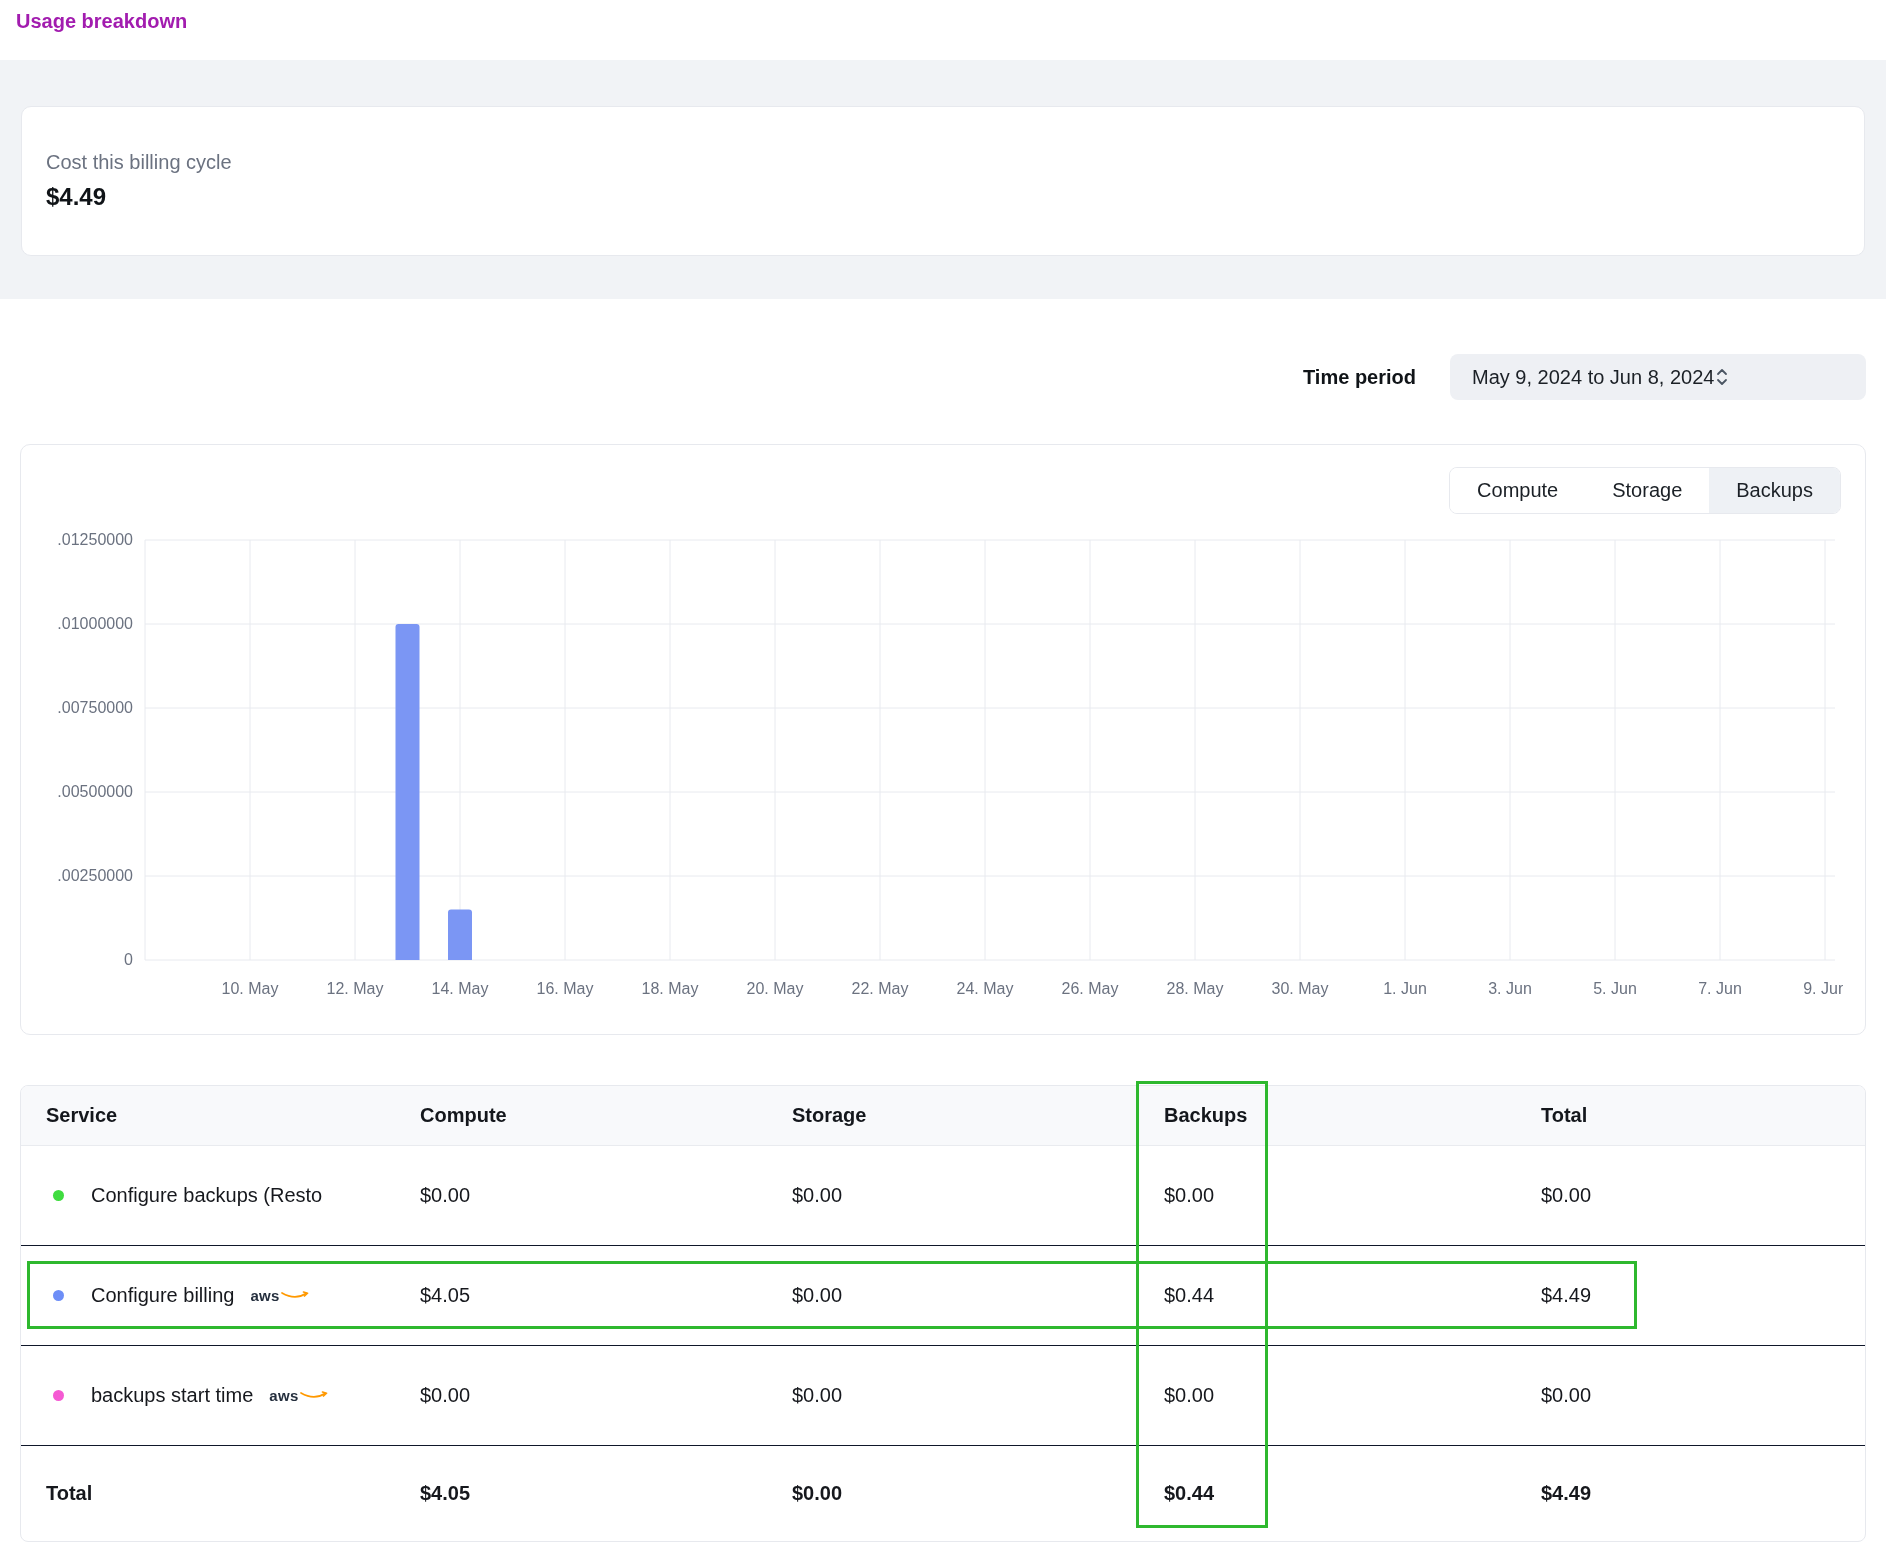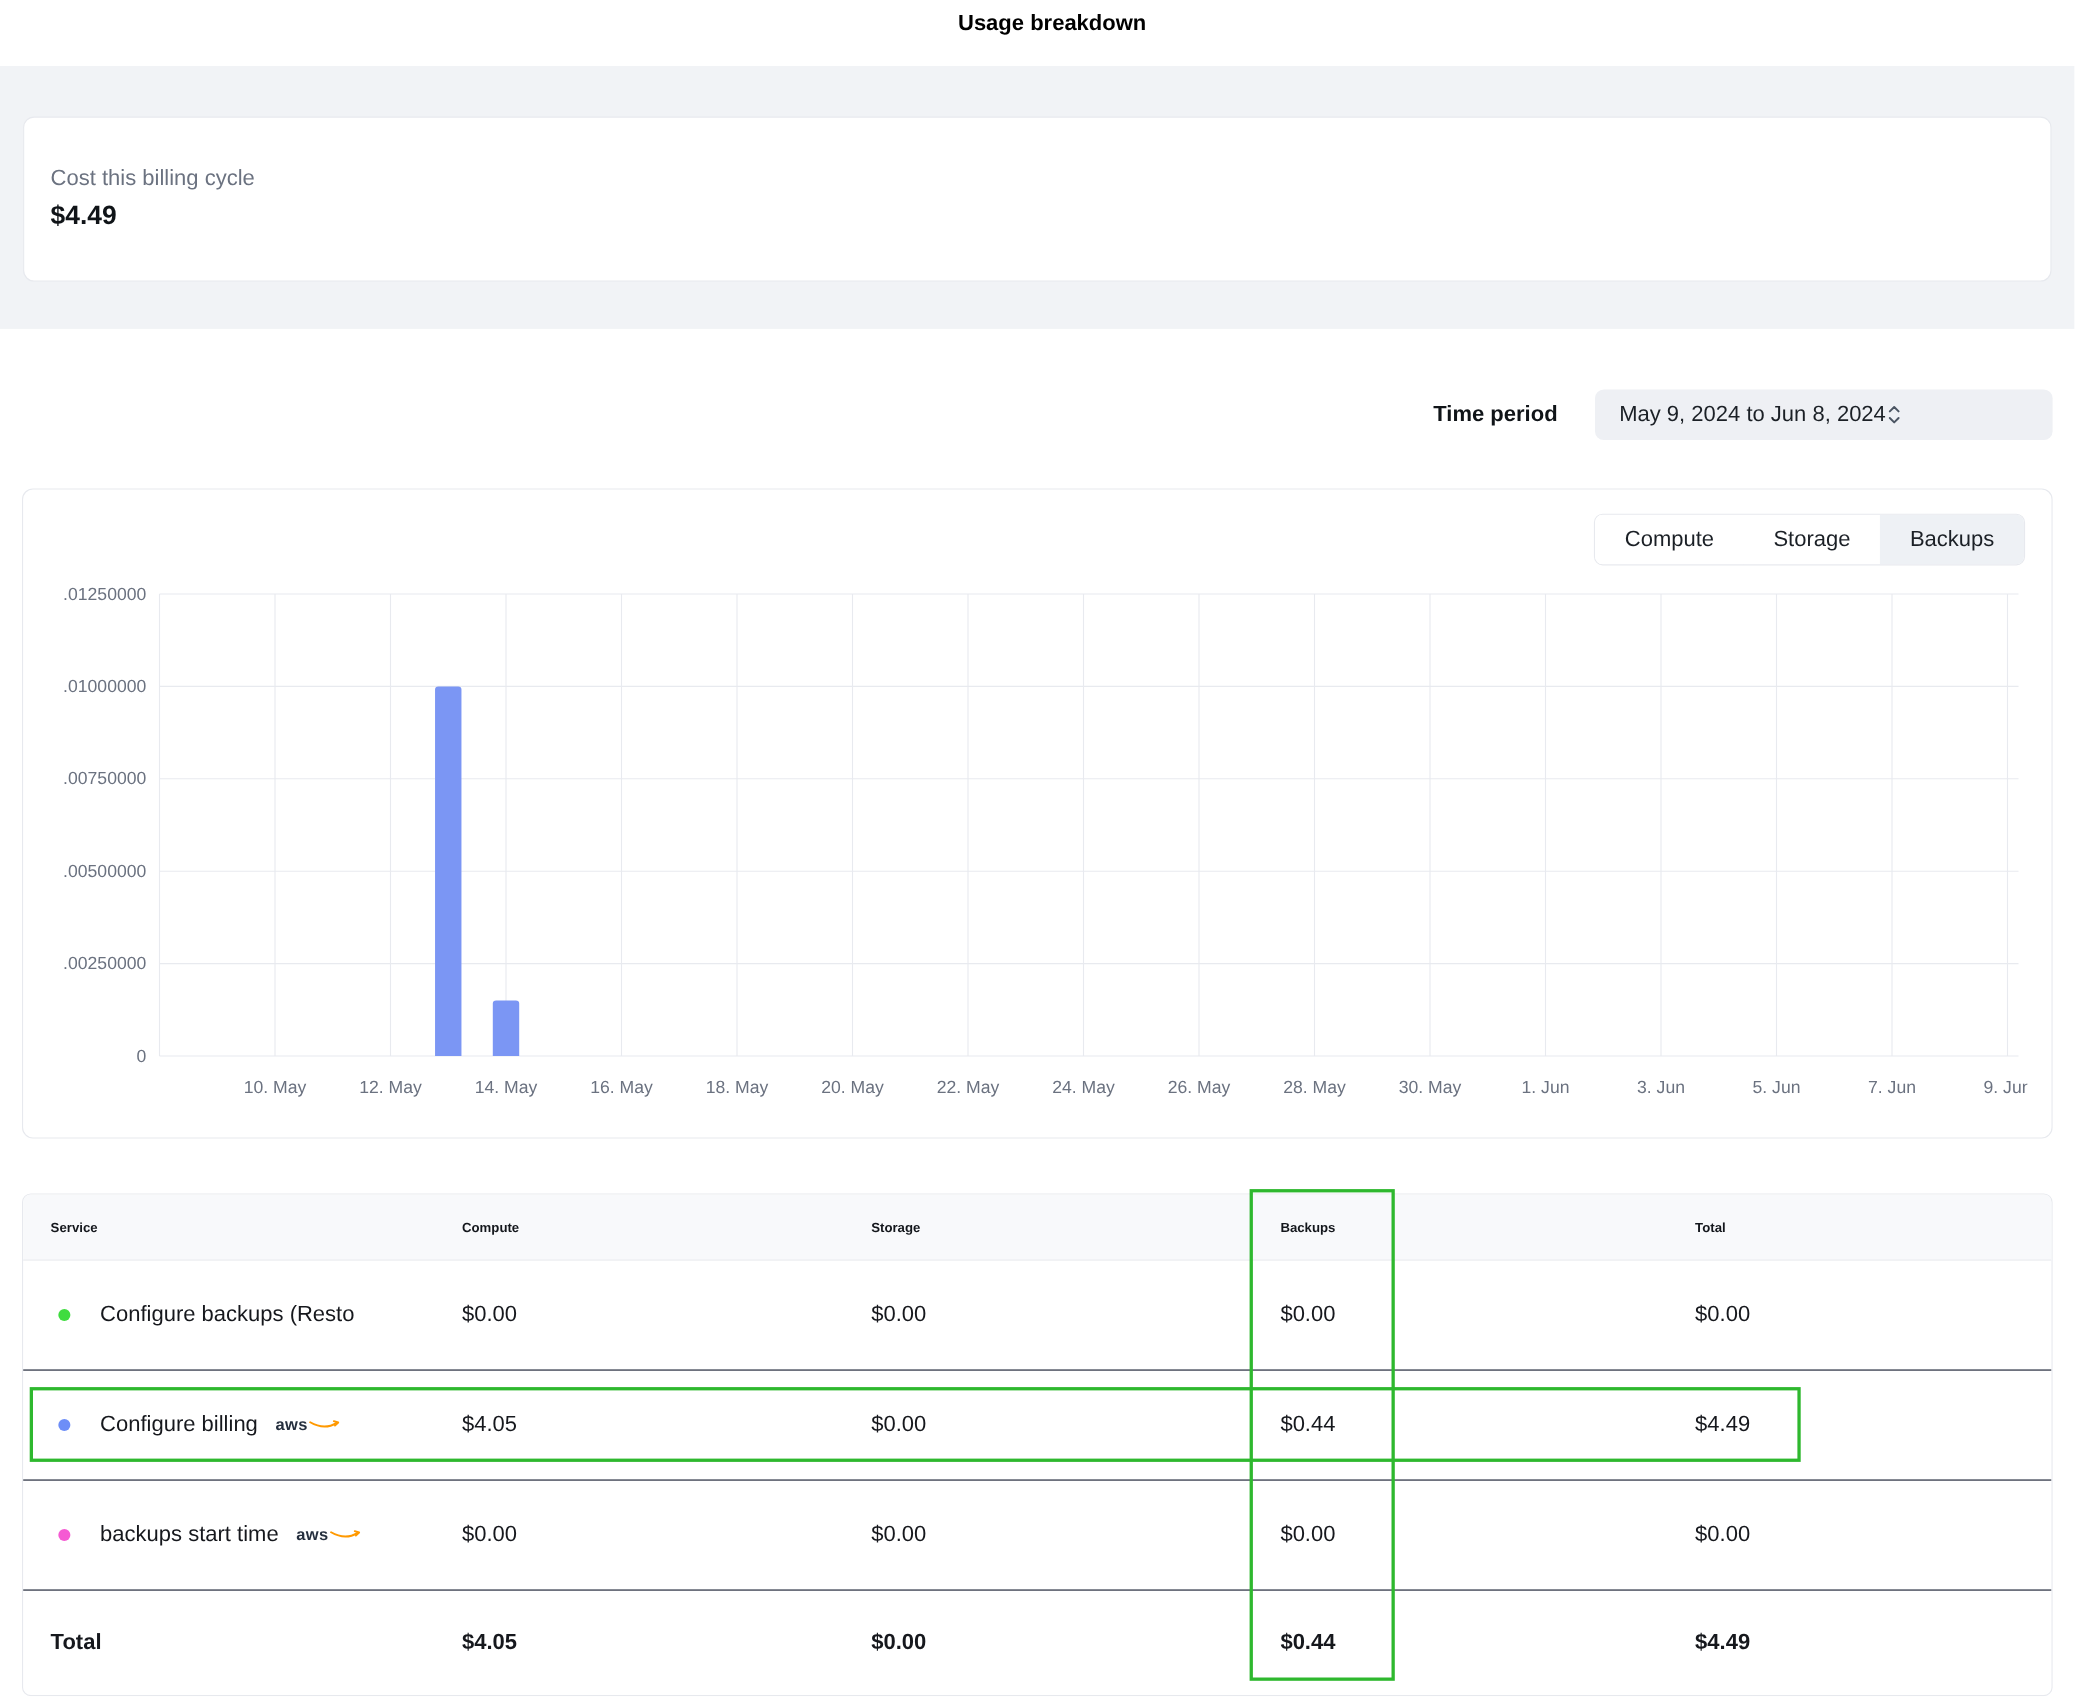--- a/index.html
+++ b/index.html
@@ -6,23 +6,22 @@
   html, body { margin: 0; padding: 0; }
   body {
     width: 1886px;
     background: #ffffff;
     font-family: "Liberation Sans", sans-serif;
     color: #16181d;
   }
   .page-title {
     font-size: 20px;
     font-weight: 700;
-    color: #000000;
-    margin: 10px 0 0 27px;
-    text-align: center;
+    color: #a21caf;
+    margin: 10px 0 0 16px;
   }
   .band {
     background: #f1f3f6;
     margin-top: 27px;
     padding: 46px 21px 43px 21px;
   }
   .cost-card {
     background: #ffffff;
     border: 1px solid #e7e9ee;
     border-radius: 10px;
@@ -90,21 +89,21 @@
   }
   .trow {
     display: grid;
     grid-template-columns: 374px 372px 372px 377px 1fr;
     align-items: center;
     padding-left: 25px;
   }
   .thead {
     background: #f8f9fb;
     height: 60px;
-    font-size: 12px;
+    font-size: 20px;
     font-weight: 700;
     color: #14171c;
     border-bottom: 1px solid #e9ebef;
   }
   .tbody-row {
     height: 100px;
     font-size: 20px;
     border-bottom: 1px solid #0f172a;
   }
   .trow-total {

